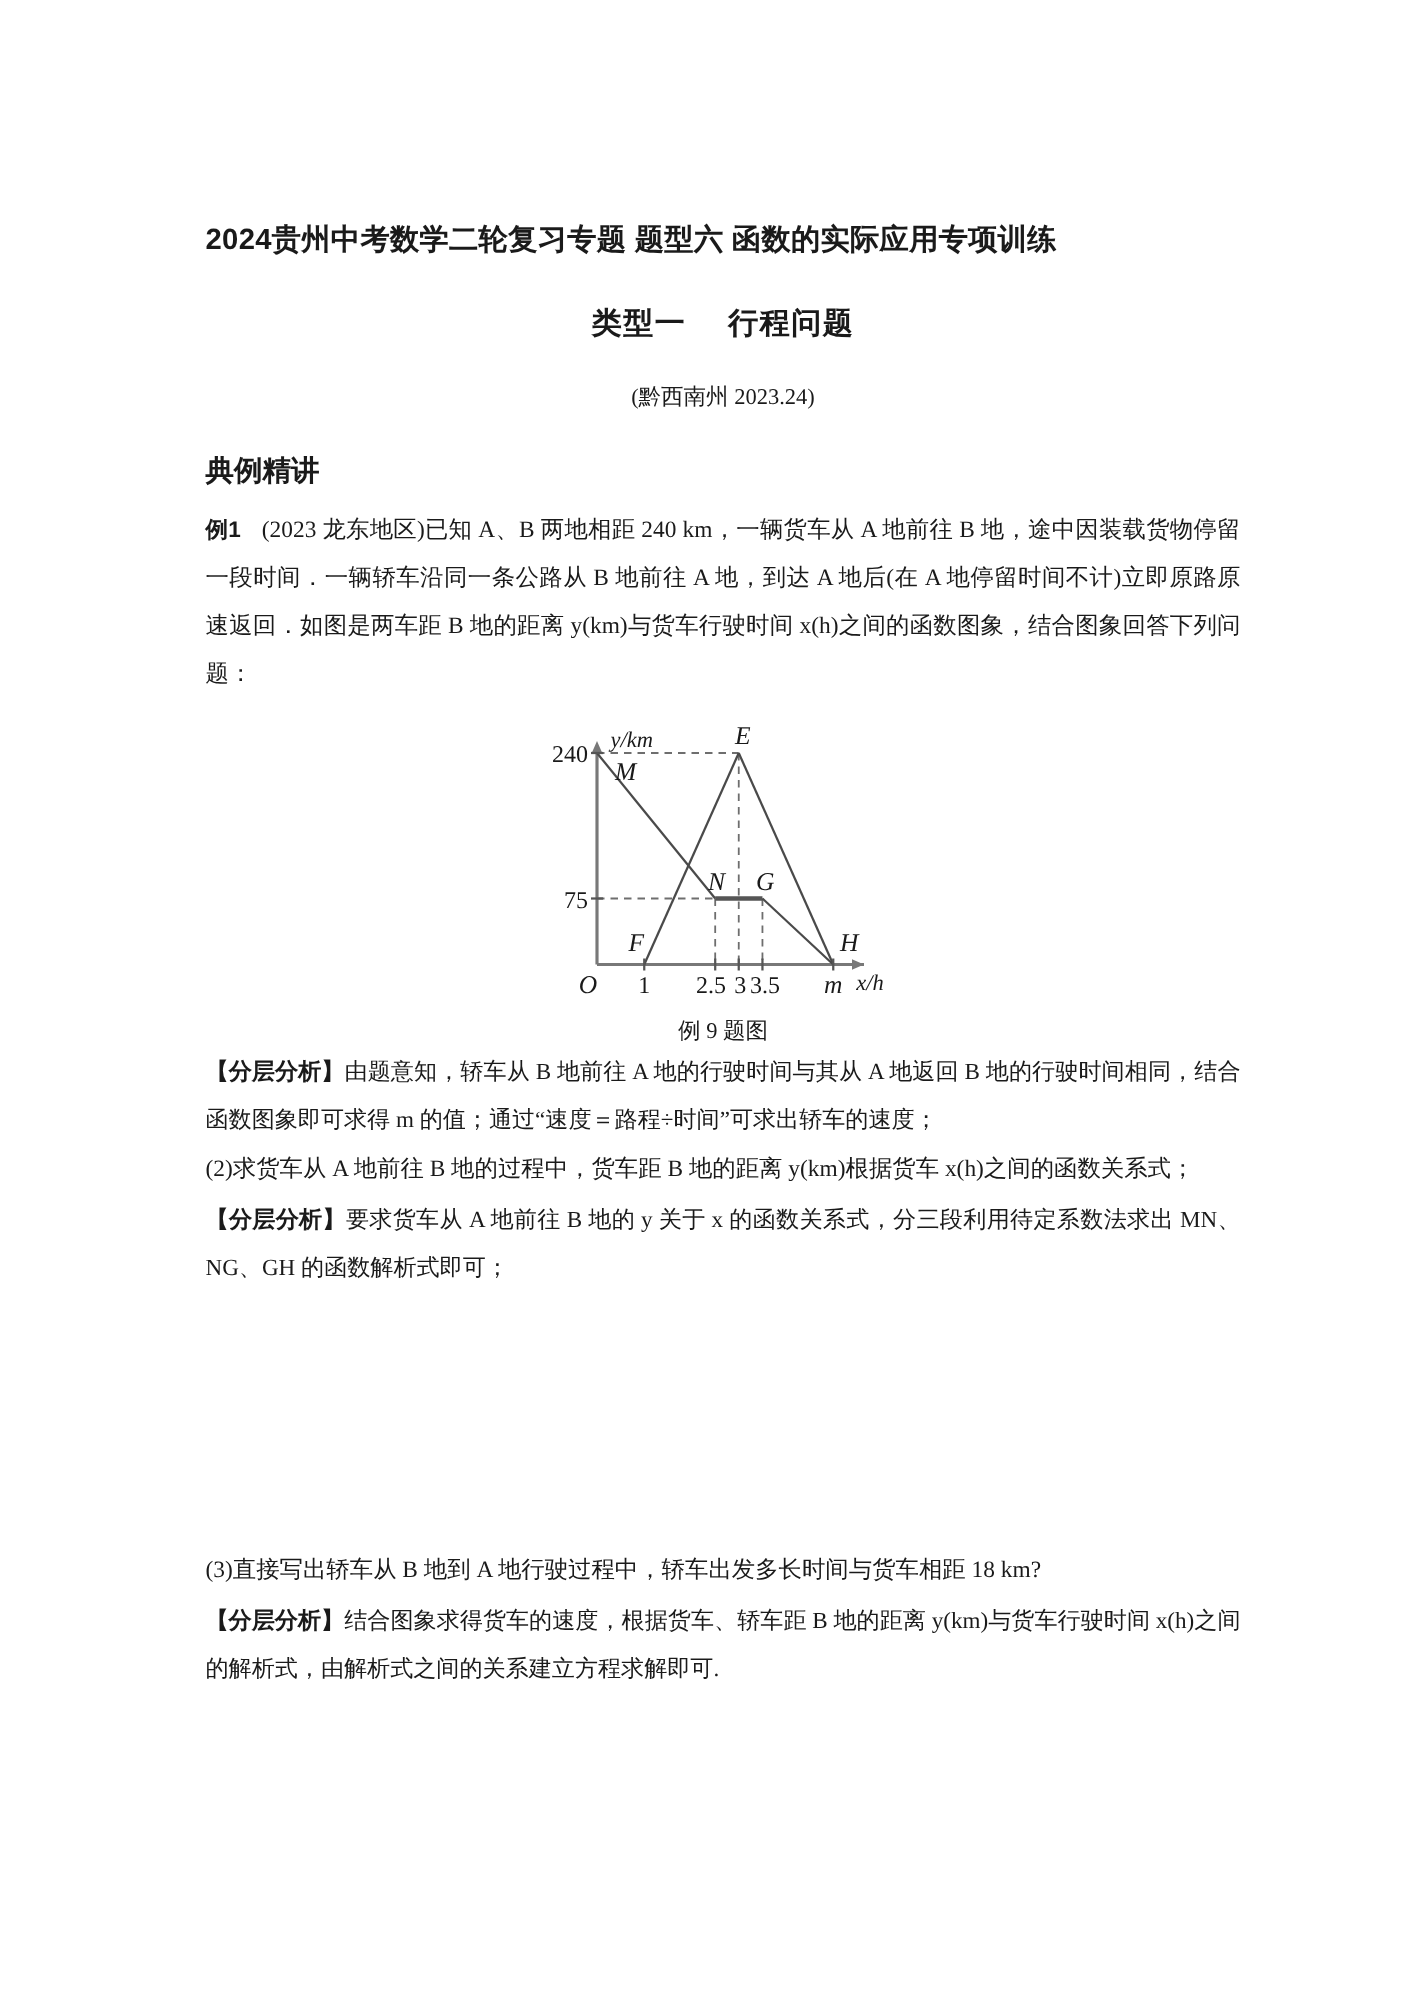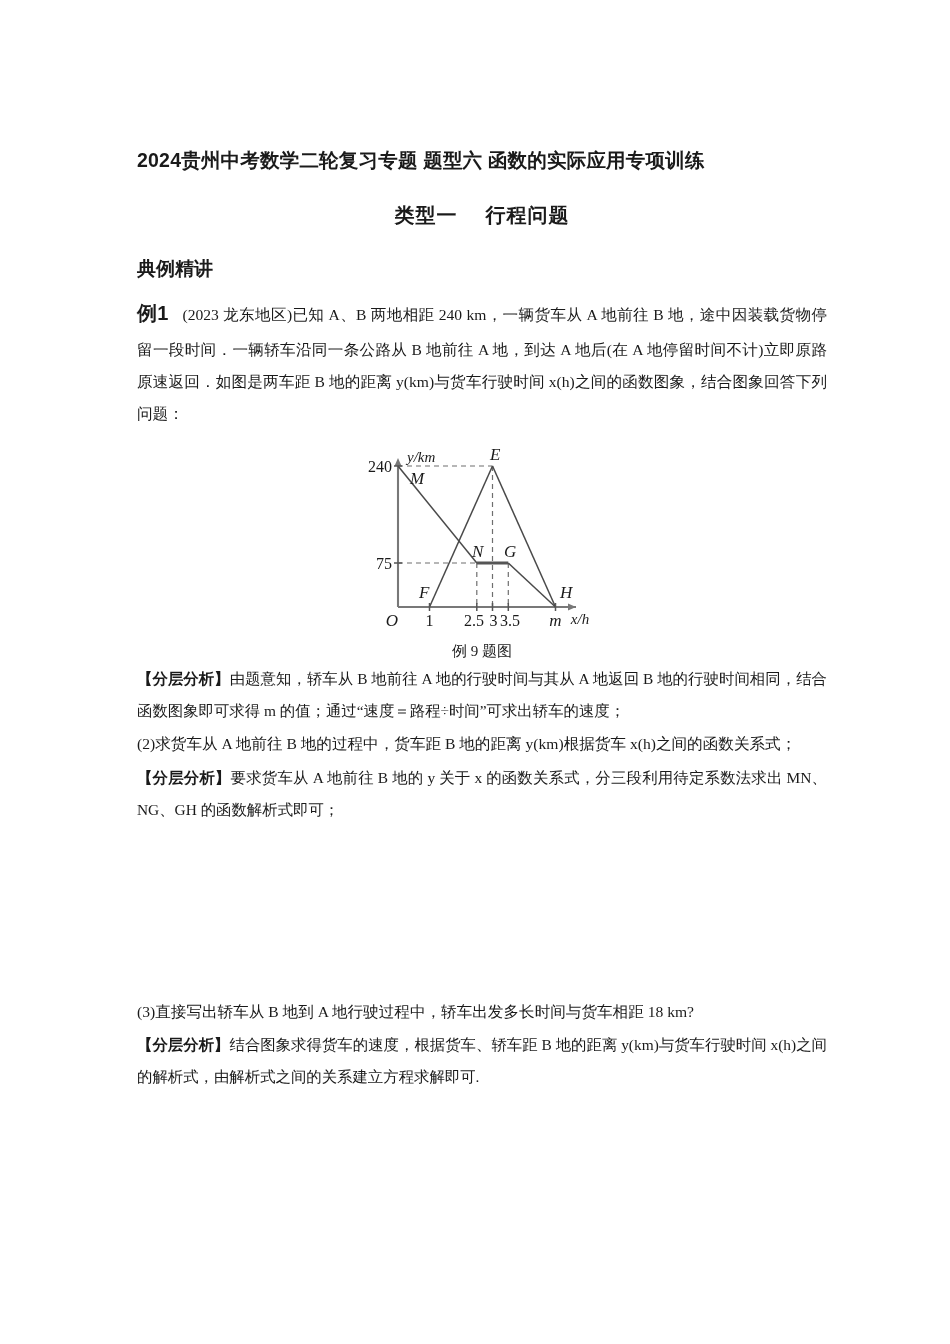--- a/index.html
+++ b/index.html
@@ -65,21 +65,21 @@
     font-size: 15.6px;
     line-height: 2.05;
     text-align: justify;
     text-justify: inter-ideograph;
     margin-top: 11px;
   }
   .para.tight { margin-top: 2px; }
   .ex-label {
     font-family: "Liberation Sans", "DejaVu Sans", sans-serif;
     font-weight: bold;
-    font-size: 20px;
+    font-size: 15px;
     margin-right: 14px;
   }
   .an-label {
     font-family: "Liberation Sans", "DejaVu Sans", sans-serif;
     font-weight: bold;
     font-size: 15.4px;
   }
   .blank {
     display: inline-block;
     width: 56px;
@@ -133,20 +133,21 @@
 
 <div class="page">
   <div class="content">
 
     <div class="doc-title">2024贵州中考数学二轮复习专题 题型六 函数的实际应用专项训练</div>
 
     <div class="type-title">
       <span>类型一</span><span class="gap"></span><span>行程问题</span>
     </div>
 
+    <div class="source-line">(黔西南州 2023.24)</div>
 
     <div class="section-head">典例精讲</div>
 
     <div class="para">
       <span class="ex-label">例1</span><span>(2023 龙东地区)已知 A、B 两地相距 240 km，一辆货车从 A 地前往 B 地，途中因装载货物停留一段时间．一辆轿车沿同一条公路从 B 地前往 A 地，到达 A 地后(在 A 地停留时间不计)立即原路原速返回．如图是两车距 B 地的距离 y(km)与货车行驶时间 x(h)之间的函数图象，结合图象回答下列问题：</span>
     </div>
 
     <div class="figure-wrap">
       <svg width="240" height="196" viewBox="0 0 240 196">
 

